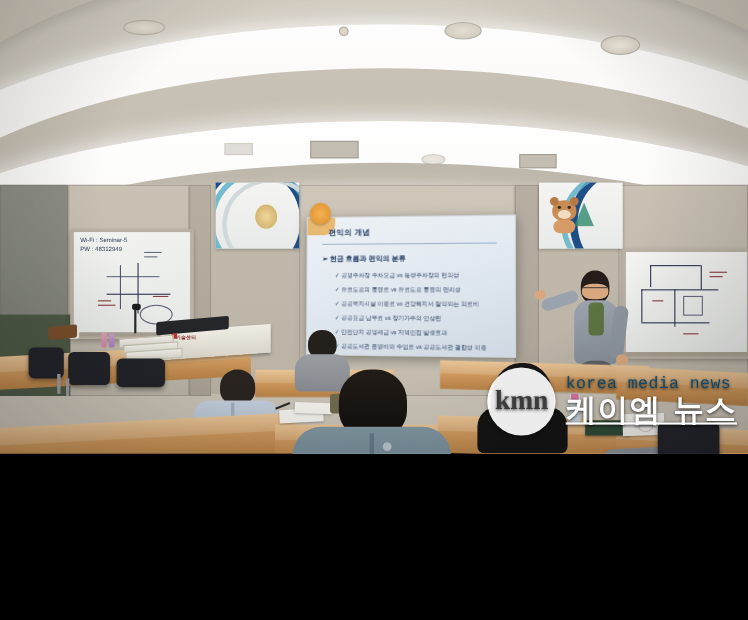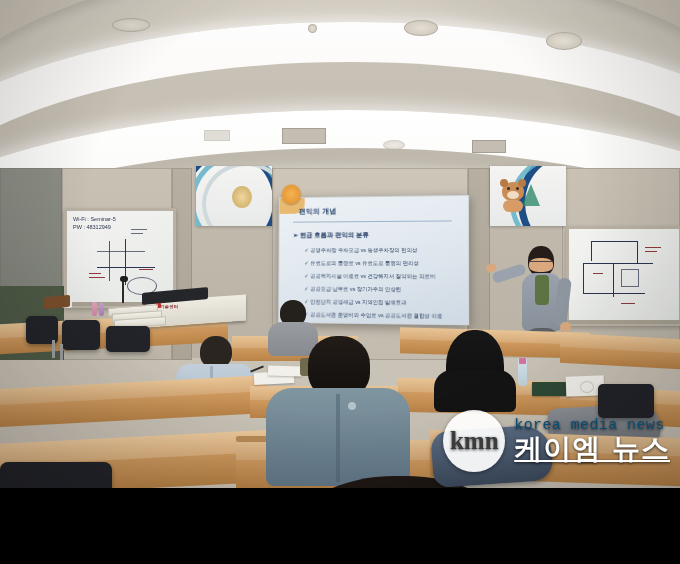--- a/index.html
+++ b/index.html
@@ -1,17 +1,17 @@
 <!DOCTYPE html>
 <html><head>
 <meta charset="utf-8">
 <style>
   html,body{margin:0;padding:0;background:#000;}
   body{font-family:"Liberation Sans",sans-serif;}
-  #scene{position:relative;width:680px;height:488px;overflow:hidden;background:#c9c2b6;}
+  #scene{position:relative;width:680px;height:412px;overflow:hidden;background:#c9c2b6;}
 
   
   .ceil-base{position:absolute;left:0;top:0;width:680px;height:190px;
     background:linear-gradient(#cdc6ba,#c6bfb2 40%,#bdb6aa);}
   .cove{position:absolute;border-radius:50%/100% 100% 0 0;}
   .cove1{left:-90px;top:-40px;width:880px;height:200px;
     background:linear-gradient(#d4cec3,#cac4b8);
     box-shadow:0 6px 10px rgba(0,0,0,.10) inset;}
   .glow{position:absolute;border-radius:50%/100% 100% 0 0;
     background:linear-gradient(#ffffff,#f6f5f1);}

